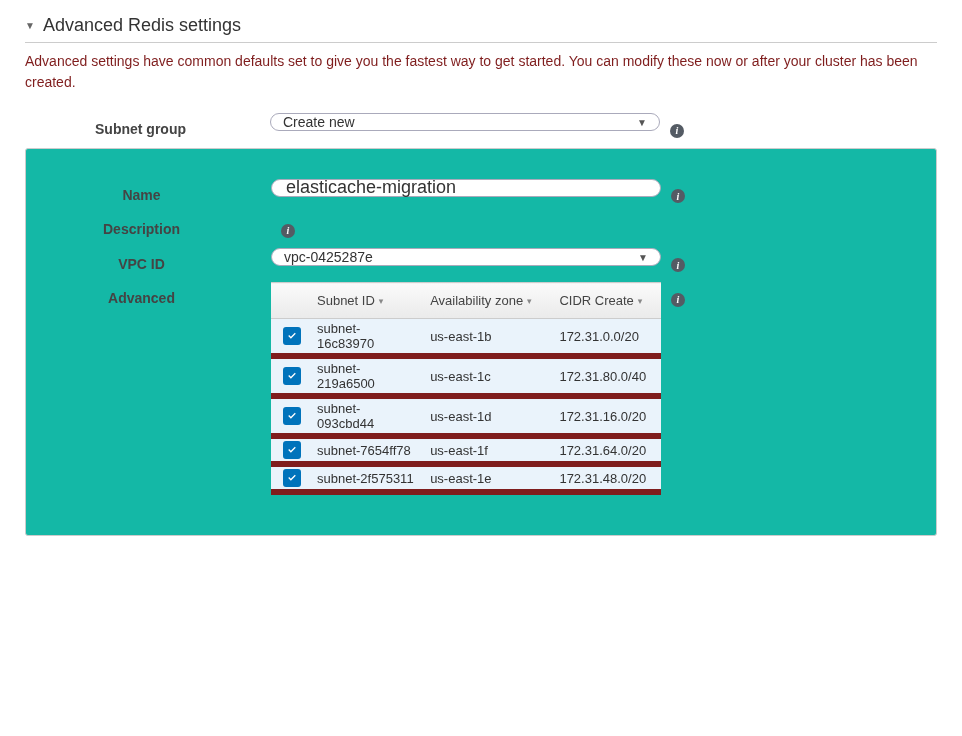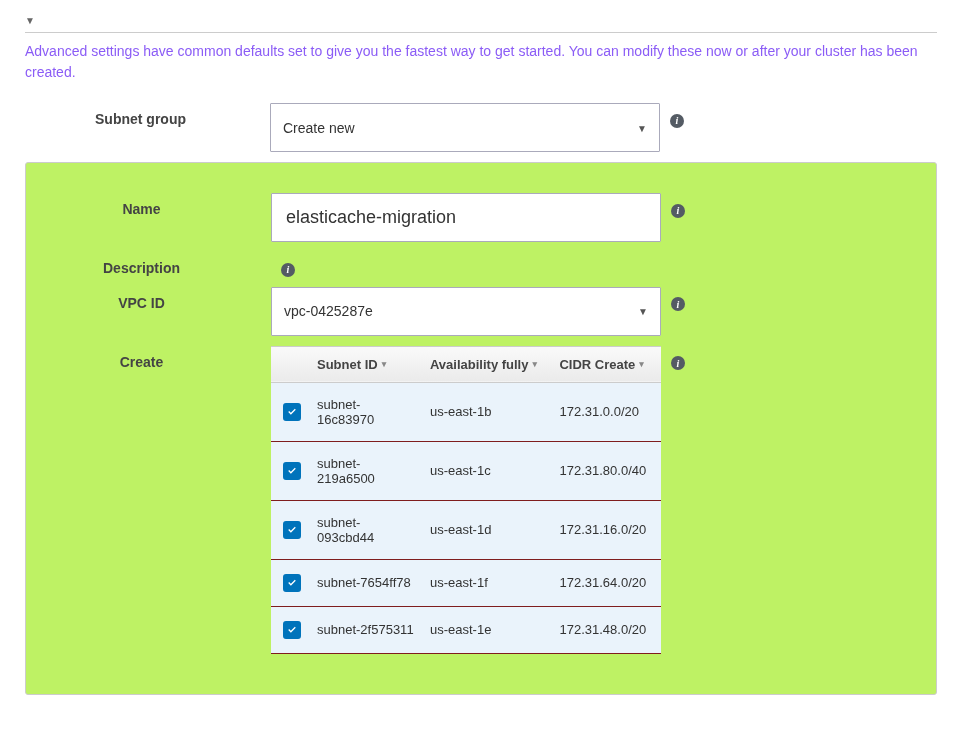--- a/index.html
+++ b/index.html
@@ -24,21 +24,21 @@
     font-size: 10px;
     color: #666;
     margin-right: 8px;
   }
   .section-title {
     font-size: 18px;
     font-weight: 400;
     color: #333;
   }
   .section-desc {
-    color: #8b5cf6;
+    color: #7f1d1d;
     margin: 8px 0 20px 0;
     line-height: 1.5;
   }
 
   .row {
     display: flex;
     align-items: flex-start;
     margin: 10px 0;
   }
   .row-label {
@@ -53,23 +53,23 @@
     width: 390px;
     position: relative;
   }
   .row-info {
     padding-top: 8px;
     padding-left: 10px;
   }
 
   .dd, .txt {
     width: 100%;
-    height: 49px;
+    height: 18px;
     border: 1px solid #aab;
-    border-radius: 1px;
+    border-radius: 13px;
     background: #fff;
     padding: 0 12px;
     font-size: 14px;
     color: #333;
     display: flex;
     align-items: center;
     position: relative;
   }
   .dd { cursor: pointer; }
   .dd .caret {
@@ -94,45 +94,45 @@
     font-weight: 700;
     font-style: italic;
     font-family: Georgia, serif;
     align-items: center; justify-content: center;
     cursor: pointer;
   }
 
   .box {
     border: 1px solid #ccc;
     border-radius: 3px;
-    background: #bef264;
+    background: #14b8a6;
     padding: 20px 0 30px 0;
     margin-top: 6px;
   }
 
   .tbl {
     width: 100%;
     border-collapse: collapse;
     font-size: 13px;
   }
   .tbl thead th {
     background: linear-gradient(#fafafa,#eaeaea);
     border-top: 1px solid #ccc;
     border-bottom: 1px solid #ccc;
     padding: 10px 8px;
     text-align: left;
-    font-weight: 700;
+    font-weight: 400;
     color: #444;
     white-space: nowrap;
   }
   .th-inner { display: flex; align-items: center; gap: 4px; cursor: pointer; }
   .sort { font-size: 9px; color: #888; }
   .tbl tbody td {
-    padding: 14px 8px;
-    border-bottom: 1px solid #7f1d1d;
+    padding: 2px 8px;
+    border-bottom: 6px solid #7f1d1d;
     background: #f0f6fb;
     color: #333;
   }
   .tbl tbody tr.selected td { background: #eaf3fb; }
   .cb {
     width: 18px; height: 18px;
     border: 2px solid #0073bb;
     border-radius: 3px;
     background: #0073bb;
     display: inline-flex;
@@ -143,20 +143,21 @@
   .tbl th.cbcol, .tbl td.cbcol { width: 38px; text-align: center; padding-left:12px; }
   .tbl th.c-id, .tbl td.c-id { width: 115px; }
   .tbl th.c-az, .tbl td.c-az { width: 130px; }
   .tbl th.c-cidr, .tbl td.c-cidr { width: 110px; }
 </style>
 </head>
 <body>
 
 <div class="section-header">
   <span class="section-caret">▼</span>
+  <span class="section-title">Advanced Redis settings</span>
 </div>
 <div class="section-desc">Advanced settings have common defaults set to give you the fastest way to get started. You can modify these now or after your cluster has been created.</div>
 
 <div class="row">
   <div class="row-label">Subnet group</div>
   <div class="row-ctl">
     <div class="dd">
       <span>Create new</span>
       <span class="caret">▼</span>
     </div>
@@ -186,35 +187,35 @@
     <div class="row-ctl">
       <div class="dd">
         <span>vpc-0425287e</span>
         <span class="caret">▼</span>
       </div>
     </div>
     <div class="row-info"><span class="info-icon">i</span></div>
   </div>
 
   <div class="row">
-    <div class="row-label">Create</div>
+    <div class="row-label">Advanced</div>
     <div class="row-ctl">
       <table class="tbl">
         <thead>
           <tr>
             <th class="cbcol"></th>
             <th class="c-id">
               <div class="th-inner">
                   <span>Subnet ID</span>
                   <span class="sort">▾</span>
                 </div>
             </th>
             <th class="c-az">
               <div class="th-inner">
-                  <span>Availability fully</span>
+                  <span>Availability zone</span>
                   <span class="sort">▾</span>
                 </div>
             </th>
             <th class="c-cidr">
               <div class="th-inner">
                   <span>CIDR Create</span>
                   <span class="sort">▾</span>
                 </div>
             </th>
           </tr>

